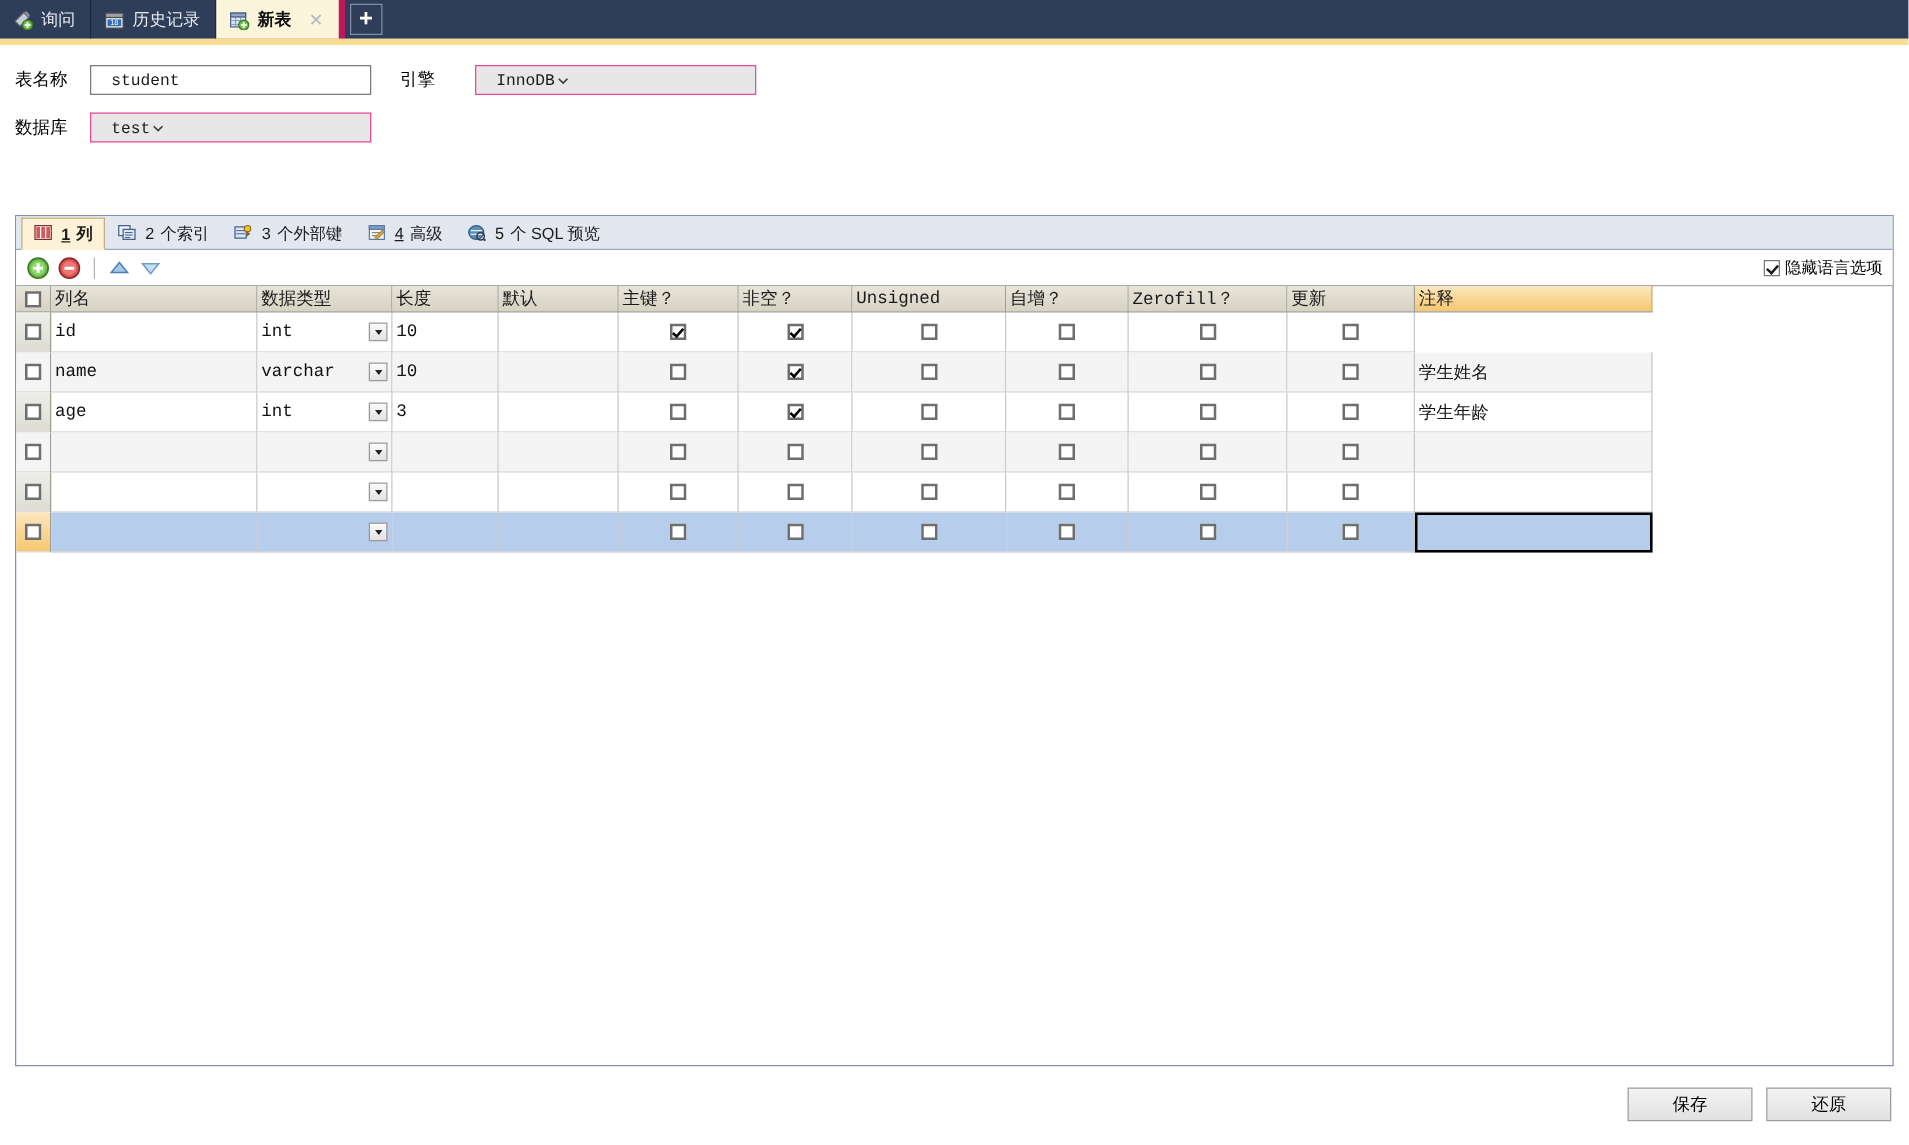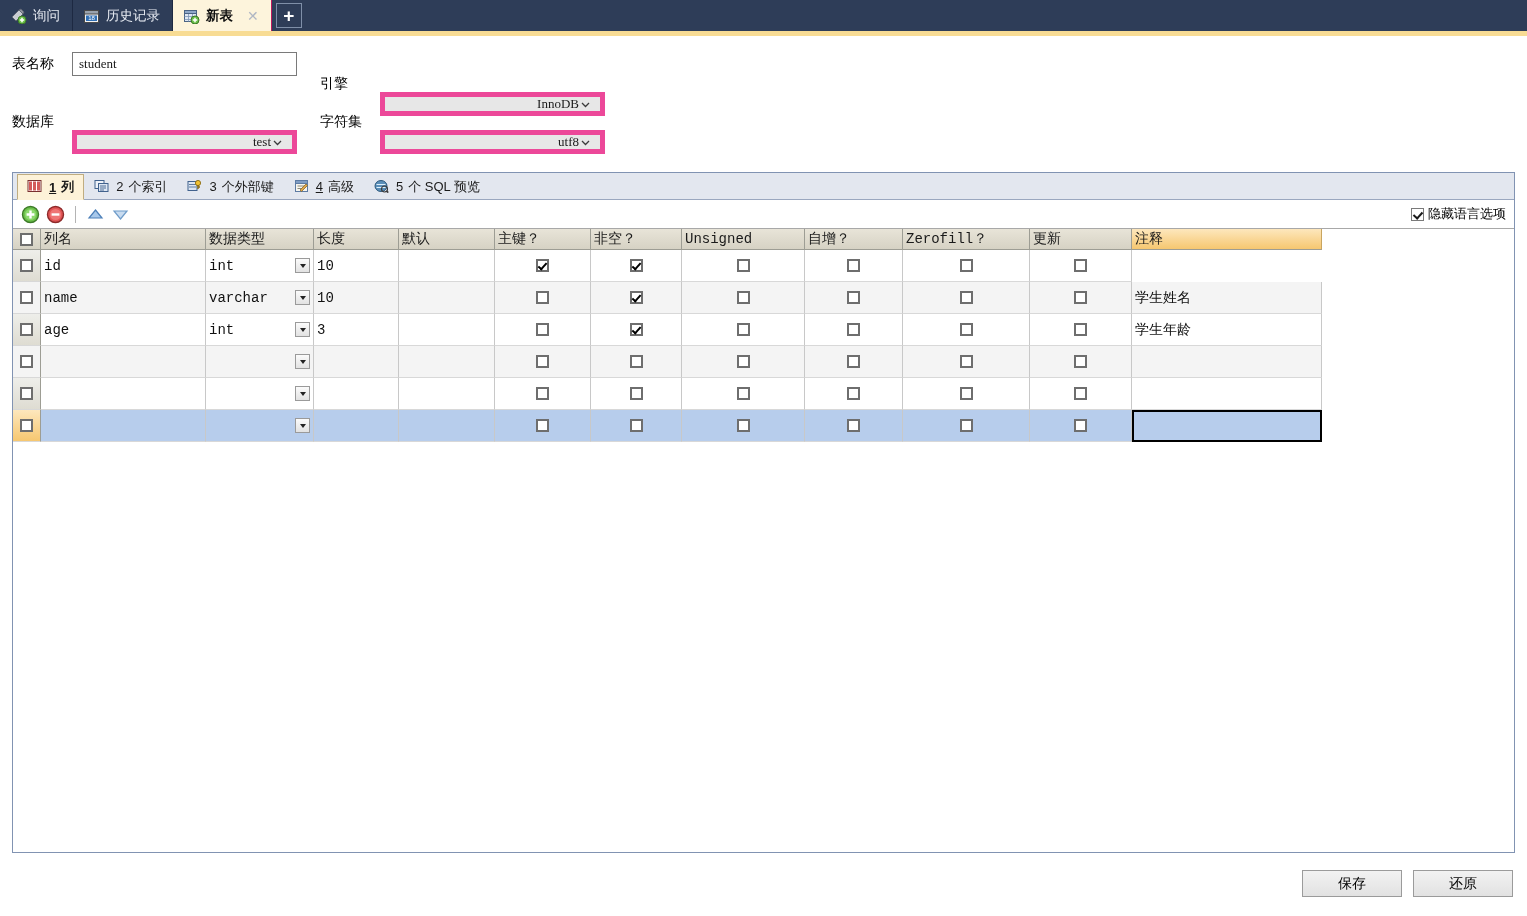--- a/index.html
+++ b/index.html
@@ -43,21 +43,21 @@
     color: #e8ecf3;
     font-size: 13.5px;
     border-right: 1px solid #1d2942;
     position: relative;
     cursor: default;
   }
   .ttab.active {
     background: #fdf4dc;
     color: #101010;
     font-weight: bold;
-    border-right: 1px solid #be185d;
+    border-right: 5px solid #be185d;
     align-items: center;
   }
   .ttab .tlabel { white-space: nowrap; }
   .ttab-close {
     margin-left: 8px;
     font-size: 14px;
     color: #9aa7bb;
     font-weight: normal;
   }
   .ttab.active .ttab-close { color: #b0b7c4; }
@@ -92,36 +92,35 @@
   .frow { position: absolute; display: flex; align-items: center; }
   .flabel {
     font-size: 14px;
     color: #000;
     width: 60px;
     text-align: left;
   }
   .finput, .fselect {
     box-sizing: border-box;
     height: 24px;
-    font-family: Liberation Serif, serif;
+    font-family: Liberation Mono, monospace;
     font-size: 13px;
     color: #1a1a1a;
-    padding: 0 6px;
+    padding: 0 16px;
     display: flex;
     align-items: center;
   }
   .finput {
     background: #ffffff;
     border: 1px solid #7a7a7a;
   }
   .fselect {
     background: #e7e7e7;
-    border: 5px solid #ec4899;
-    justify-content: flex-end;
-    margin-top: 40px;
+    border: 1px solid #ec4899;
+    justify-content: flex-start;
   }
   .chev {
     width: 13px; height: 13px;
     flex: 0 0 auto;
     margin-right: 2px;
   }
 
   
   .panel {
     position: absolute;
@@ -399,31 +398,20 @@
       <span class="fselect" style="width:225px;">
         <span>InnoDB</span>
         <span class="chev">
           <svg width="13" height="13" viewBox="0 0 13 13">
               <path d="M3 5 L6.5 8.5 L10 5" fill="none" stroke="#3b3b3b" stroke-width="1.3"></path>
             </svg>
         </span>
       </span>
     </div>
 
-    <div class="frow" style="left:320px; top:54px;">
-      <span class="flabel">字符集</span>
-      <span class="fselect" style="width:225px;">
-        <span>utf8</span>
-        <span class="chev">
-          <svg width="13" height="13" viewBox="0 0 13 13">
-              <path d="M3 5 L6.5 8.5 L10 5" fill="none" stroke="#3b3b3b" stroke-width="1.3"></path>
-            </svg>
-        </span>
-      </span>
-    </div>
 
   </div>
 
   <div class="panel">
 
     <div class="inner-tabs">
 
       <div class="itab active">
         <span class="ic">
           <svg width="15" height="14" viewBox="0 0 15 14">

